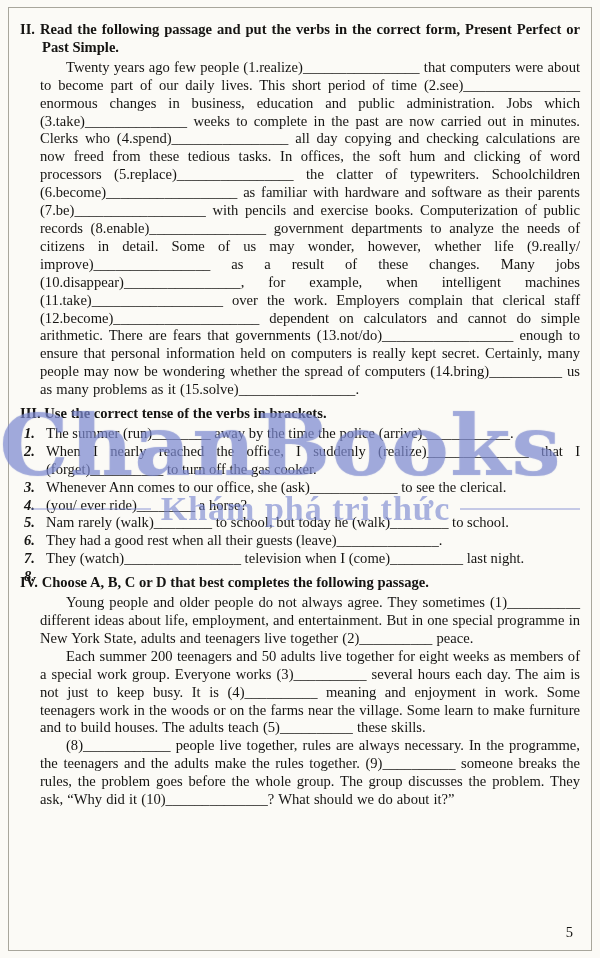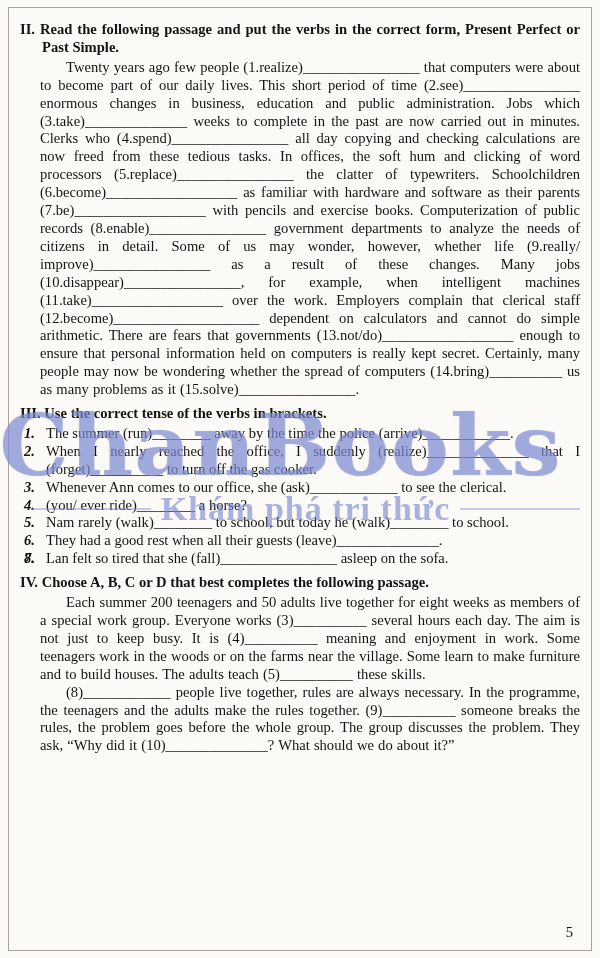--- a/index.html
+++ b/index.html
@@ -120,29 +120,30 @@
         <li>
           <span class="num">5.</span>
           <span>Nam rarely (walk)________ to school, but today he (walk)________ to school.</span>
         </li>
         <li>
           <span class="num">6.</span>
           <span>They had a good rest when all their guests (leave)______________.</span>
         </li>
         <li>
           <span class="num">7.</span>
+          <span>They (watch)________________ television when I (come)__________ last night.</span>
         </li>
         <li>
           <span class="num">8.</span>
-          <span>Lan felt so tired that she (fall)________________ asleep on the sofa.</span>
         </li>
       </ol>
 
       <div class="heading mt">IV. Choose A, B, C or D that best completes the following passage.</div>
 
+      <p class="para">Young people and older people do not always agree. They sometimes (1)__________ different ideas about life, employment, and entertainment. But in one special programme in New York State, adults and teenagers live together (2)__________ peace.</p>
       <p class="para">Each summer 200 teenagers and 50 adults live together for eight weeks as members of a special work group. Everyone works (3)__________ several hours each day. The aim is not just to keep busy. It is (4)__________ meaning and enjoyment in work. Some teenagers work in the woods or on the farms near the village. Some learn to make furniture and to build houses. The adults teach (5)__________ these skills.</p>
       <p class="para">(8)____________ people live together, rules are always necessary. In the programme, the teenagers and the adults make the rules together. (9)__________ someone breaks the rules, the problem goes before the whole group. The group discusses the problem. They ask, “Why did it (10)______________? What should we do about it?”</p>
 
     </div>
 
     <div class="page-number">5</div>
   </div>
 
   <div class="watermark">
     <div class="wm-main">ChanBooks</div>

